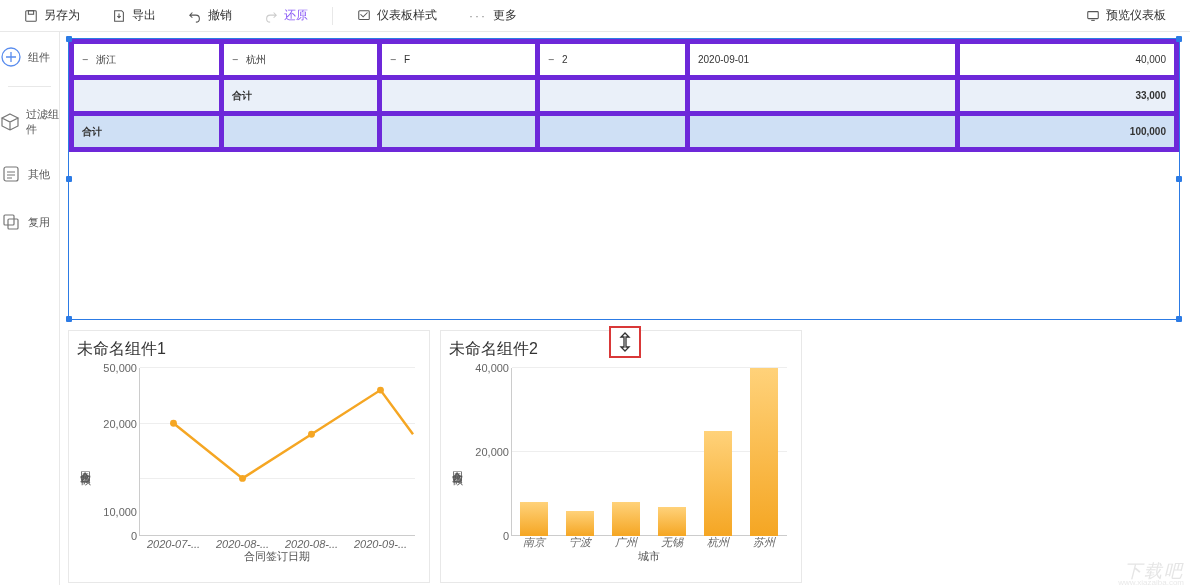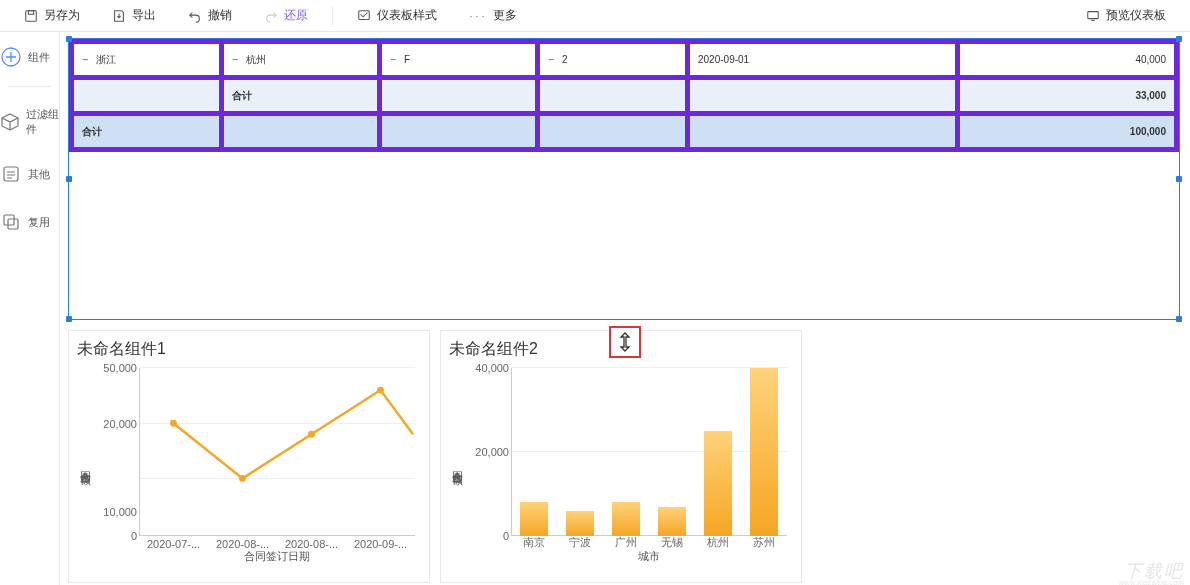--- a/index.html
+++ b/index.html
@@ -49,21 +49,21 @@
 .chart-title { font-size: 16px; color: #333; margin-bottom: 4px; }
 
 
 .plot-wrap { display: flex; height: 200px; }
 .y-axis-label { writing-mode: vertical-rl; text-orientation: upright; font-size: 11px; color: #555; display: flex; align-items: center; justify-content: center; width: 16px; letter-spacing: 1px; }
 .plot { flex: 1; position: relative; }
 .plot-grid { position: absolute; left: 46px; right: 6px; top: 4px; bottom: 28px; border-left: 1px solid #ccc; border-bottom: 1px solid #ccc; }
 .gridline { position: absolute; left: 0; right: 0; border-top: 1px solid #eee; }
 .y-tick { position: absolute; left: 0; width: 44px; text-align: right; font-size: 11px; color: #666; transform: translateY(-50%); }
 .x-axis { position: absolute; left: 46px; right: 6px; bottom: 14px; display: flex; }
-.x-tick { flex: 1; text-align: center; font-size: 11px; color: #666; }
+.x-tick { flex: 1; text-align: center; font-size: 11px; color: #666; font-style: italic; }
 .x-axis-label { position: absolute; left: 46px; right: 6px; bottom: 0; text-align: center; font-size: 11px; color: #555; }
 
 
 .line-svg { position: absolute; left: 46px; right: 6px; top: 4px; bottom: 28px; }
 
 
 .bars { position: absolute; left: 46px; right: 6px; top: 4px; bottom: 28px; display: flex; align-items: flex-end; }
 .bar-slot { flex: 1; display: flex; justify-content: center; align-items: flex-end; height: 100%; }
 .bar { width: 28px; background: linear-gradient(to top, #f5a623, #ffd27a); }
 

